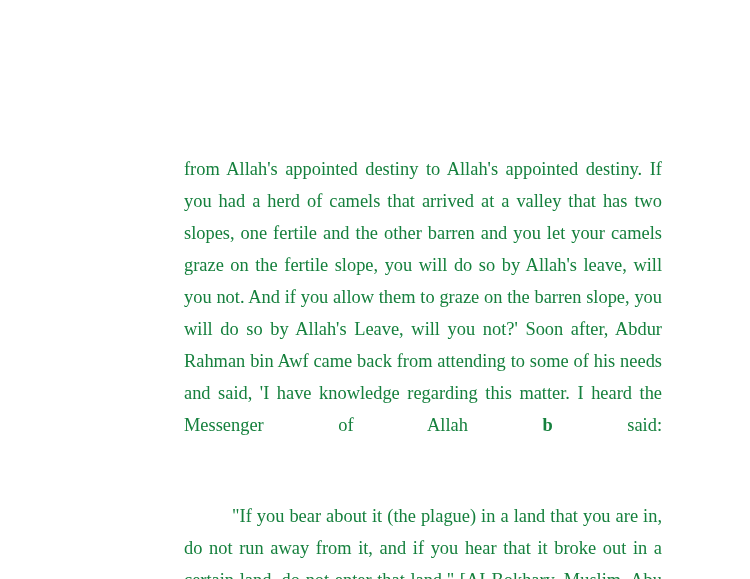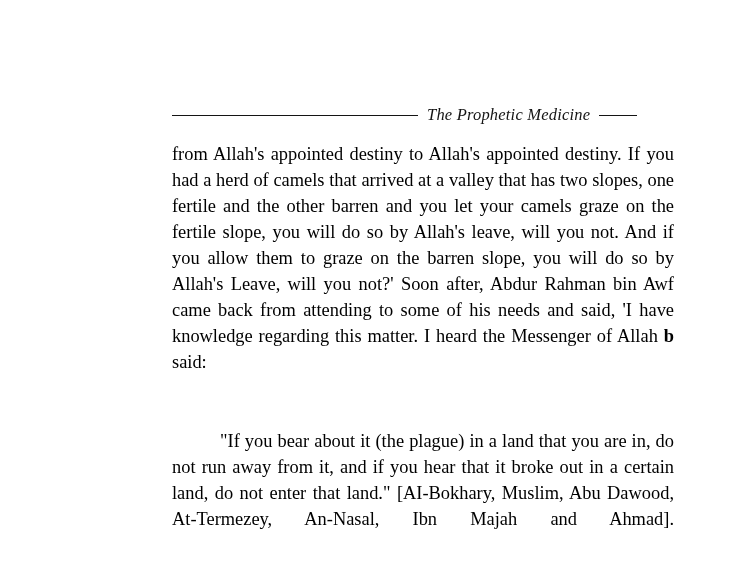--- a/index.html
+++ b/index.html
@@ -51,26 +51,26 @@
 
   
   .body-col {
     position: absolute;
     left: 172px;
     top: 141px;
     width: 502px;
   }
 
   p.para {
-    margin: 0;
+    margin: 12px;
     text-align: justify;
     text-justify: inter-word;
     font-size: 18.4px;
-    line-height: 26px;
-    color: #000000;
+    line-height: 32px;
+    color: #15803d;
     hyphens: none;
   }
   p.para + p.para {
     margin-top: 27px;
   }
   p.indented {
     text-indent: 48px;
   }
   
   p.para:after {
@@ -81,24 +81,19 @@
 
   .honorific {
     font-weight: bold;
   }
 </style>
 </head>
 <body>
 
 <div class="page">
 
-  <div class="running-header">
-    <div class="rule rule-left"></div>
-    <div class="header-title">The Prophetic Medicine</div>
-    <div class="rule rule-right"></div>
-  </div>
 
   <div class="body-col">
     <p class="para">from Allah's appointed destiny to Allah's appointed destiny. If you had a herd of camels that arrived at a valley that has two slopes, one fertile and the other barren and you let your camels graze on the fertile slope, you will do so by Allah's leave, will you not. And if you allow them to graze on the barren slope, you will do so by Allah's Leave, will you not?' Soon after, Abdur Rahman bin Awf came back from attending to some of his needs and said, 'I have knowledge regarding this matter. I heard the Messenger of Allah <b class="honorific">b</b> said:</p>
     <p class="para indented">"If you bear about it (the plague) in a land that you are in, do not run away from it, and if you hear that it broke out in a certain land, do not enter that land." [AI-Bokhary, Muslim, Abu Dawood, At-Termezey, An-Nasal, Ibn Majah and Ahmad].</p>
   </div>
 
 </div>
 
 </body></html>

